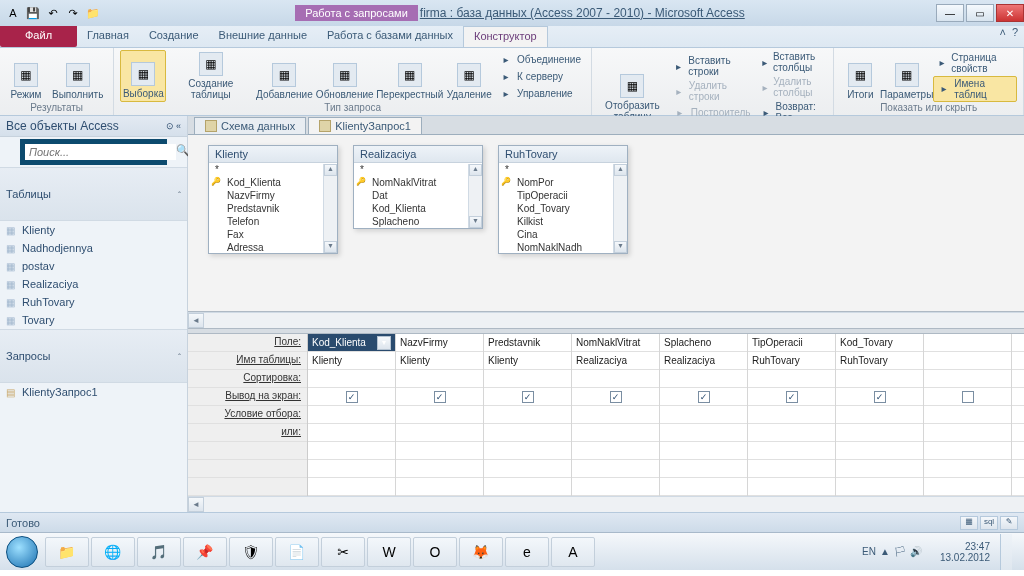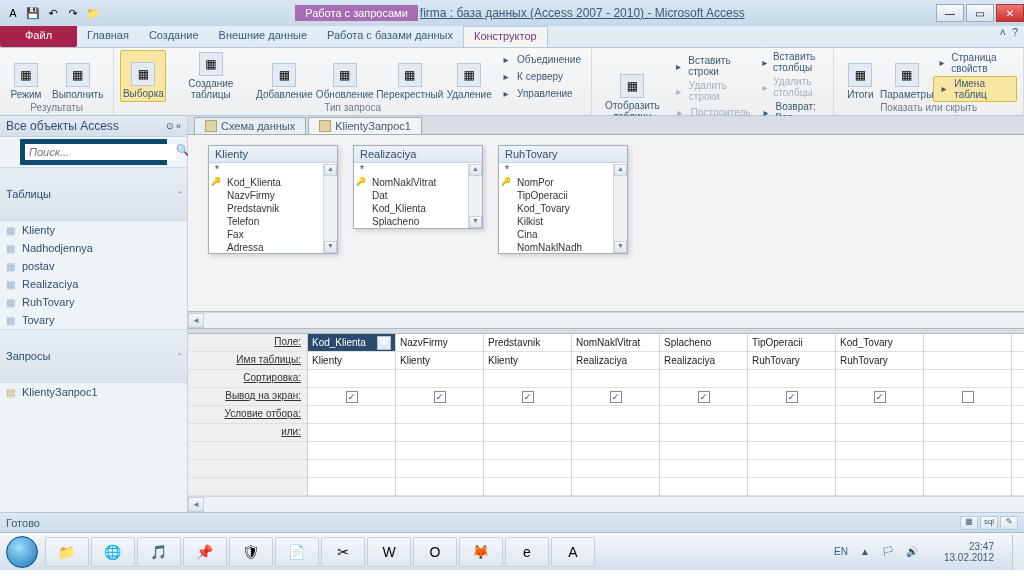--- a/index.html
+++ b/index.html
@@ -90,21 +90,21 @@
 
 .statusbar { height: 20px; background: linear-gradient(#dfe8f2,#cddbe9); display: flex; align-items: center; padding: 0 6px; font-size: 11px; color: #3b5a77; border-top: 1px solid #b5c9dc; }
 .statusbar .views { margin-left: auto; display: flex; gap: 2px; }
 .statusbar .vbtn { width: 18px; height: 14px; background: linear-gradient(#f5f8fb,#dde5ed); border: 1px solid #b5c9dc; font-size: 8px; text-align: center; }
 
 
 .taskbar { height: 38px; background: linear-gradient(#f5f8fb,#d5e0eb); display: flex; align-items: center; border-top: 1px solid #a8b9ca; }
 .start-orb { width: 44px; height: 38px; display: flex; align-items: center; justify-content: center; }
 .start-orb .orb { width: 32px; height: 32px; border-radius: 50%; background: radial-gradient(circle at 40% 35%, #9de0ff, #1a6fb0); border: 1px solid #0a4f80; }
 .tb-app { width: 44px; height: 30px; margin: 0 1px; background: linear-gradient(#f3f7fb,#dfe7ef); border: 1px solid #c3cfdb; border-radius: 2px; display: flex; align-items: center; justify-content: center; font-size: 14px; }
-.tray { margin-left: auto; display: flex; align-items: center; gap: 12px; padding-right: 0; font-size: 10px; color: #3b5a77; }
+.tray { margin-left: auto; display: flex; align-items: center; gap: 4px; padding-right: 12px; font-size: 10px; color: #3b5a77; }
 .clock { display: flex; flex-direction: column; align-items: flex-end; line-height: 1.1; padding: 0 6px; margin-left: 7px; }
 .showdesk { width: 12px; height: 36px; border-left: 1px solid #b5c9dc; background: linear-gradient(#eef3f8,#dfe7ef); }
 
 
 .hscroll { height: 16px; background: #eef1f4; border-top: 1px solid #d0dae4; display: flex; }
 .hs-btn { width: 16px; background: linear-gradient(#f5f8fb,#dde5ed); border: 1px solid #c3cfdb; font-size: 8px; text-align: center; color: #6b7b8c; line-height: 14px; }
 .hs-track { flex: 1; }
 </style>
 </head>
 <body>

